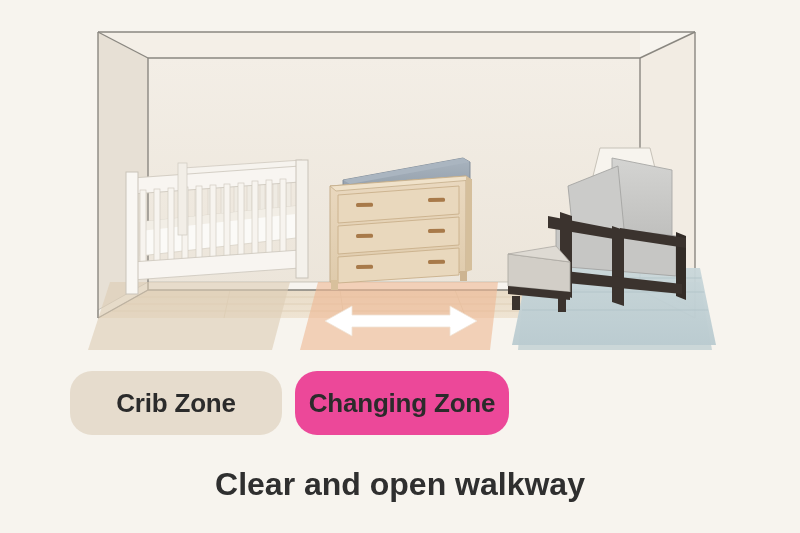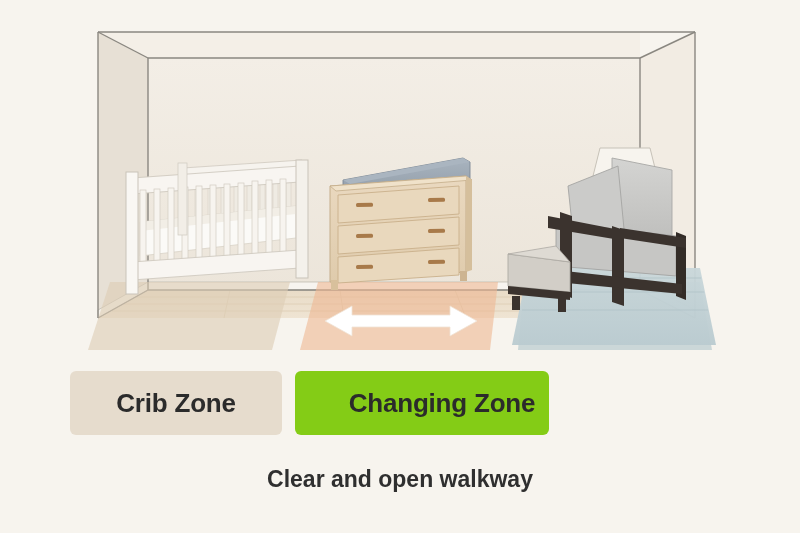--- a/index.html
+++ b/index.html
@@ -10,37 +10,37 @@
     font-family:"Liberation Sans", sans-serif;
     position:relative;
   }
   #stage{position:absolute;inset:0;width:800px;height:533px;}
   #stage > svg{position:absolute;top:0;left:0;}
 
   
   .pill{
     position:absolute;
     display:flex;align-items:center;justify-content:center;
-    border-radius:6px;
+    border-radius:22px;
     height:64px;
     font-size:26px;
     font-weight:700;
     color:#2b2b2b;
     letter-spacing:-0.2px;
     white-space:nowrap;
   }
   #pill-crib{left:70px;top:371px;width:212px;background:#e6dccd;}
-  #pill-changing{left:295px;top:371px;width:214px;background:#84cc16;padding-left:40px;}
+  #pill-changing{left:295px;top:371px;width:214px;background:#ec4899;}
   #pill-settling{left:524px;top:371px;width:212px;background:#b9c4c8;}
 
   .caption{
     position:absolute;
     left:0;right:0;top:466px;
     text-align:center;
-    font-size:23px;
+    font-size:32px;
     font-weight:600;
     color:#2f2f2f;
   }
 </style>
 </head>
 <body>
 
 <div id="stage">
 
   <svg width="800" height="533" viewBox="0 0 800 533">

